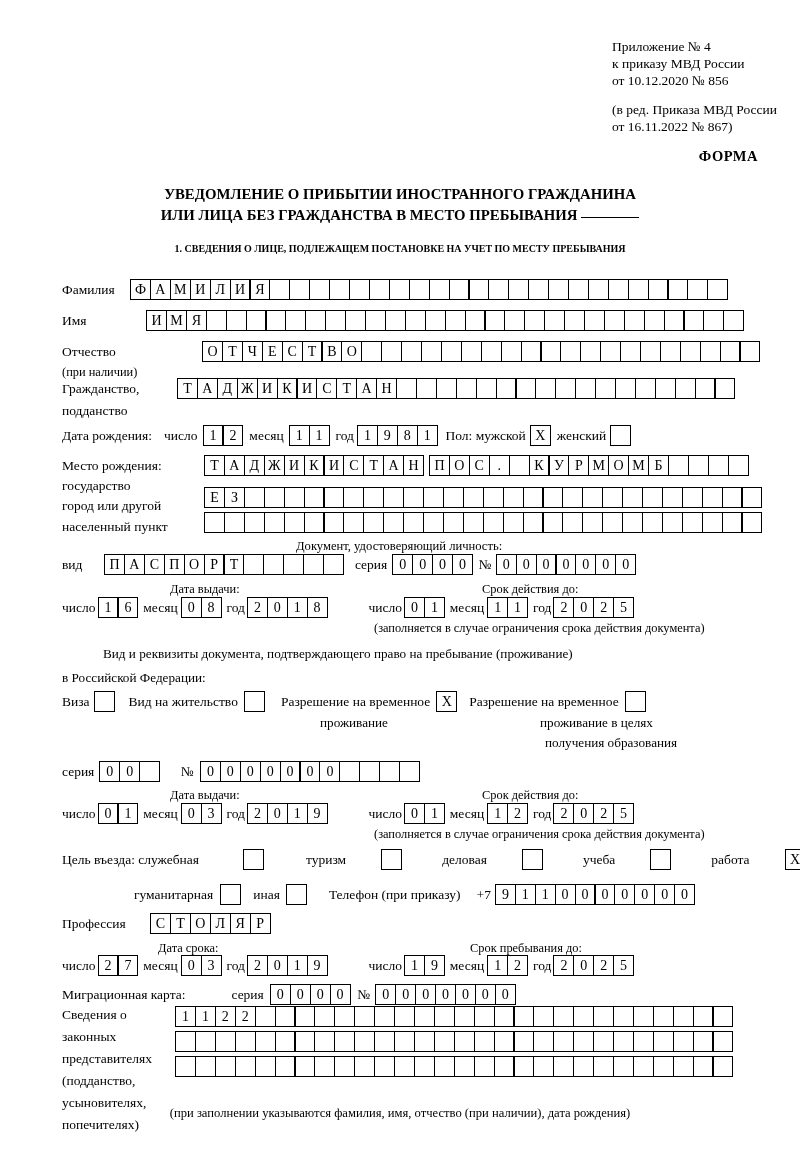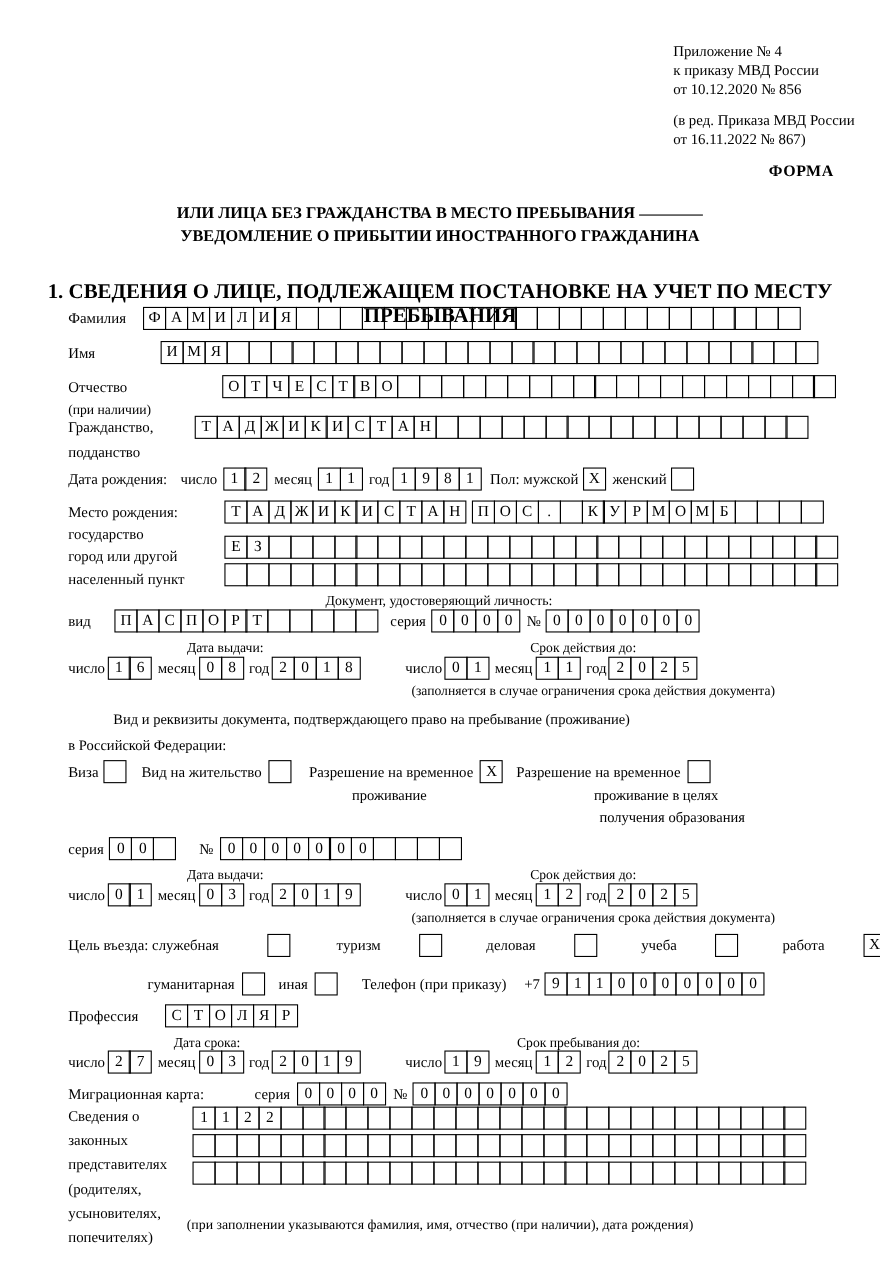--- a/index.html
+++ b/index.html
@@ -56,22 +56,21 @@
     vertical-align: 2px;
     margin-left: 4px;
   }
   .section1 {
     position: absolute;
     top: 243px;
     left: 0;
     width: 800px;
     text-align: center;
     font-weight: bold;
-    font-size: 19px;
-    margin-top: 12px;
+    font-size: 10px;
   }
   
   .row {
     position: absolute;
     display: flex;
     align-items: center;
     font-size: 13.5px;
     white-space: nowrap;
   }
   .lbl { font-size: 13.5px; }
@@ -119,22 +118,22 @@
     <div>Приложение № 4</div>
     <div>к приказу МВД России</div>
     <div>от 10.12.2020 № 856</div>
     <div class="grp2">(в ред. Приказа МВД России</div>
     <div>от 16.11.2022 № 867)</div>
   </div>
 
   <div class="forma">ФОРМА</div>
 
   <div class="title">
+    <div>УВЕДОМЛЕНИЕ О ПРИБЫТИИ ИНОСТРАННОГО ГРАЖДАНИНА</div>
     <div><span>ИЛИ ЛИЦА БЕЗ ГРАЖДАНСТВА В МЕСТО ПРЕБЫВАНИЯ</span><span class="ul"></span></div>
-    <div>УВЕДОМЛЕНИЕ О ПРИБЫТИИ ИНОСТРАННОГО ГРАЖДАНИНА</div>
   </div>
 
   <div class="section1">1. СВЕДЕНИЯ О ЛИЦЕ, ПОДЛЕЖАЩЕМ ПОСТАНОВКЕ НА УЧЕТ ПО МЕСТУ ПРЕБЫВАНИЯ</div>
 
   <div class="row" style="top:279px; left:62px;">
     <span class="lbl" style="width:68px;">Фамилия</span>
     <span class="boxes" id="bx-surname">
         <span class="bx">Ф</span>
         <span class="bx">А</span>
         <span class="bx">М</span>
@@ -752,21 +751,21 @@
         <span class="bx">0</span>
         <span class="bx">0</span>
         <span class="bx">0</span>
         <span class="bx">0</span>
       </span>
   </div>
 
   <div class="note" style="top:1007px; left:62px; font-size:13.5px;">Сведения о</div>
   <div class="note" style="top:1029px; left:62px; font-size:13.5px;">законных</div>
   <div class="note" style="top:1051px; left:62px; font-size:13.5px;">представителях</div>
-  <div class="note" style="top:1073px; left:62px; font-size:13.5px;">(родителях,</div>
+  <div class="note" style="top:1073px; left:62px; font-size:13.5px;">(подданство,</div>
   <div class="note" style="top:1095px; left:62px; font-size:13.5px;">усыновителях,</div>
   <div class="note" style="top:1117px; left:62px; font-size:13.5px;">попечителях)</div>
 
   <div class="row" style="top:1006px; left:175px;">
     <span class="boxes" id="bx-lr1">
         <span class="bx">1</span>
         <span class="bx">1</span>
         <span class="bx">2</span>
         <span class="bx">2</span>
         <span class="bx"></span>

